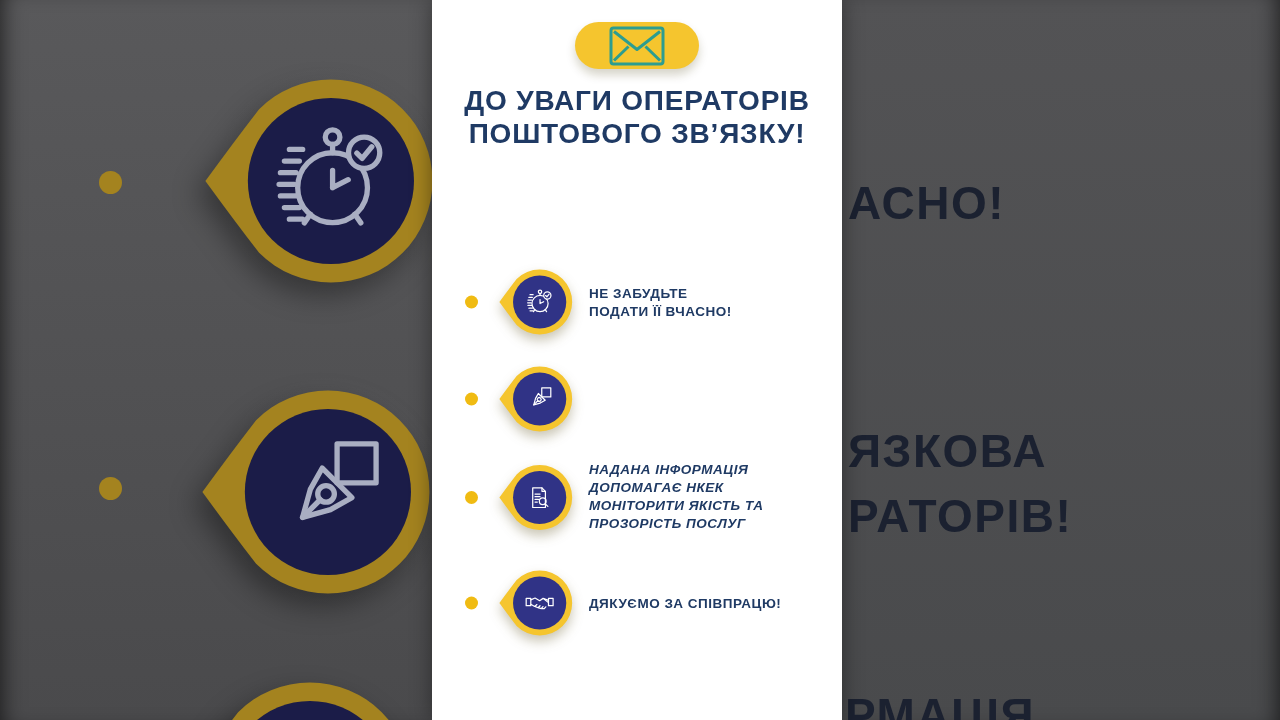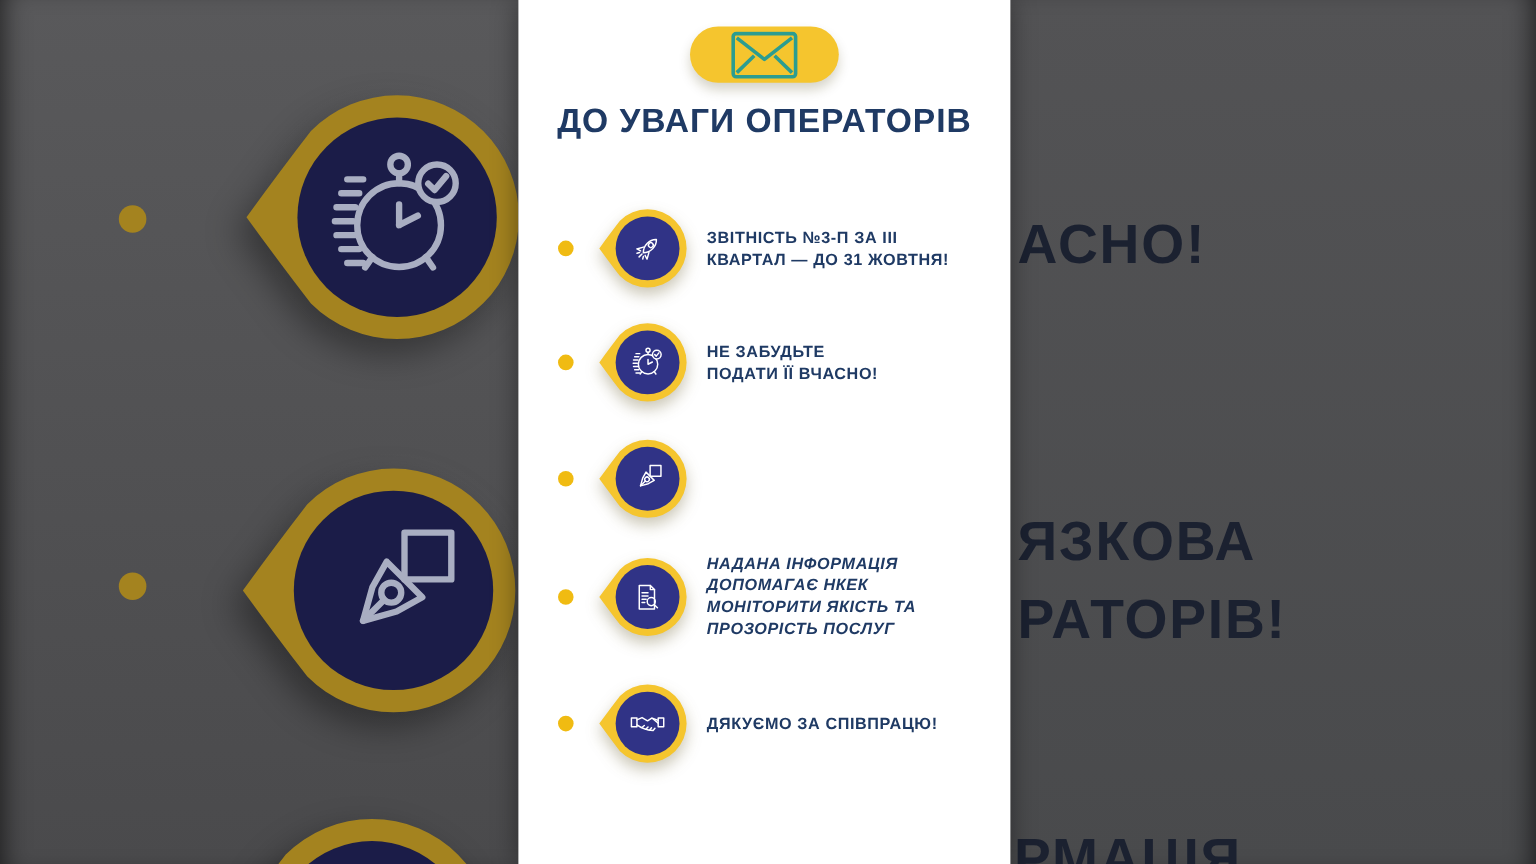--- a/index.html
+++ b/index.html
@@ -106,42 +106,23 @@
         <g fill="none" stroke="#2C9D90" stroke-width="3" stroke-linejoin="round">
           <rect x="2" y="2" width="52" height="36" rx="2.5"></rect>
           <path d="M5 5.5 L28 23.5 L51 5.5"></path>
           <path d="M5 34.5 L19.5 20.5 M51 34.5 L36.5 20.5"></path>
         </g>
       </svg>
     </div>
 
     <h1 class="title">
       <span>ДО УВАГИ ОПЕРАТОРІВ</span>
+      <span>ПОШТОВОГО ЗВ’ЯЗКУ!</span>
     </h1>
 
-    <div class="row" style="top:207px;">
-      <span class="mini-dot"></span>
-      <svg class="badge" viewBox="0 0 130 120">
-        <path d="M4 60 Q20 38 33.1 21.1 A55 55 0 1 1 33.1 98.9 Q20 82 4 60 Z" fill="#F5C52E"></path>
-        <circle cx="72" cy="60" r="45" fill="#303386"></circle>
-        <g class="stroke-ic" transform="translate(72 60) scale(1.3) translate(-21.5 -20.5)" stroke-width="1.3">
-          <g transform="translate(21.5 20.5) rotate(45)">
-            <path d="M0 -13.5 C5.5 -8.5 5.5 1 0 6.5 C-5.5 1 -5.5 -8.5 0 -13.5 Z"></path>
-            <circle cx="0" cy="-5" r="2.6"></circle>
-            <path d="M-4.2 2.2 L-7.8 8.6 L-3.4 7.2"></path>
-            <path d="M4.2 2.2 L7.8 8.6 L3.4 7.2"></path>
-            <path d="M0 8.5 L0 13 M-2.9 9.3 L-4.4 11.8 M2.9 9.3 L4.4 11.8"></path>
-          </g>
-        </g>
-      </svg>
-      <div class="btext">
-        <div>ЗВІТНІСТЬ №3-П ЗА ІІІ</div>
-        <div>КВАРТАЛ — ДО 31 ЖОВТНЯ!</div>
-      </div>
-    </div>
 
     <div class="row" style="top:302px;">
       <span class="mini-dot"></span>
       <svg class="badge" viewBox="0 0 130 120">
         <path d="M4 60 Q20 38 33.1 21.1 A55 55 0 1 1 33.1 98.9 Q20 82 4 60 Z" fill="#F5C52E"></path>
         <circle cx="72" cy="60" r="45" fill="#303386"></circle>
         <g class="stroke-ic" transform="translate(72 60) scale(1.3) translate(-23 -23)" stroke-width="1.3">
           <circle cx="23.5" cy="25" r="10.5"></circle>
           <circle cx="23.5" cy="9.8" r="2.2"></circle>
           <path d="M23.5 12 L23.5 14.5"></path>

